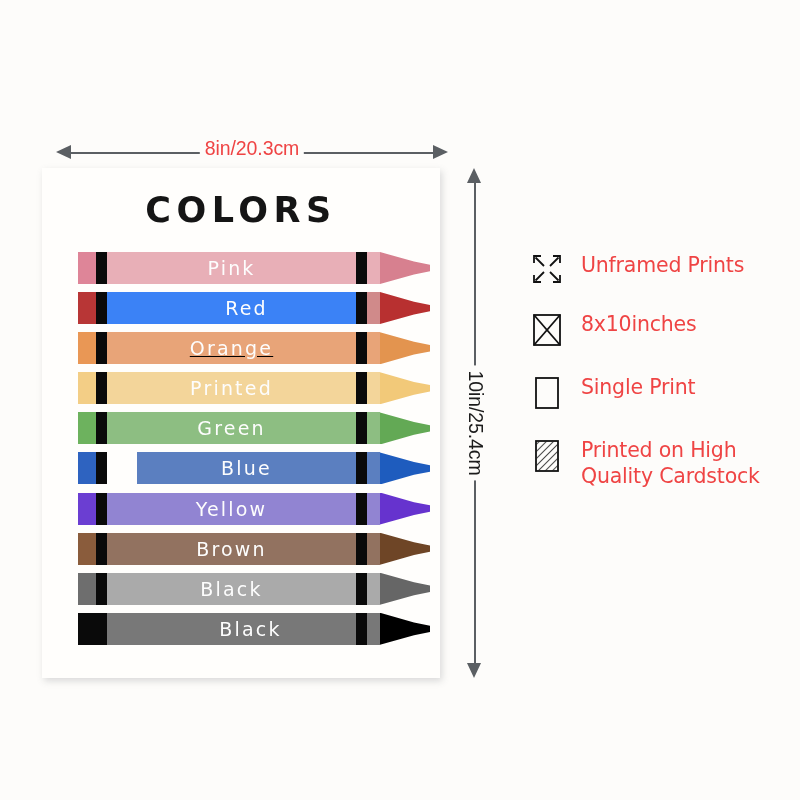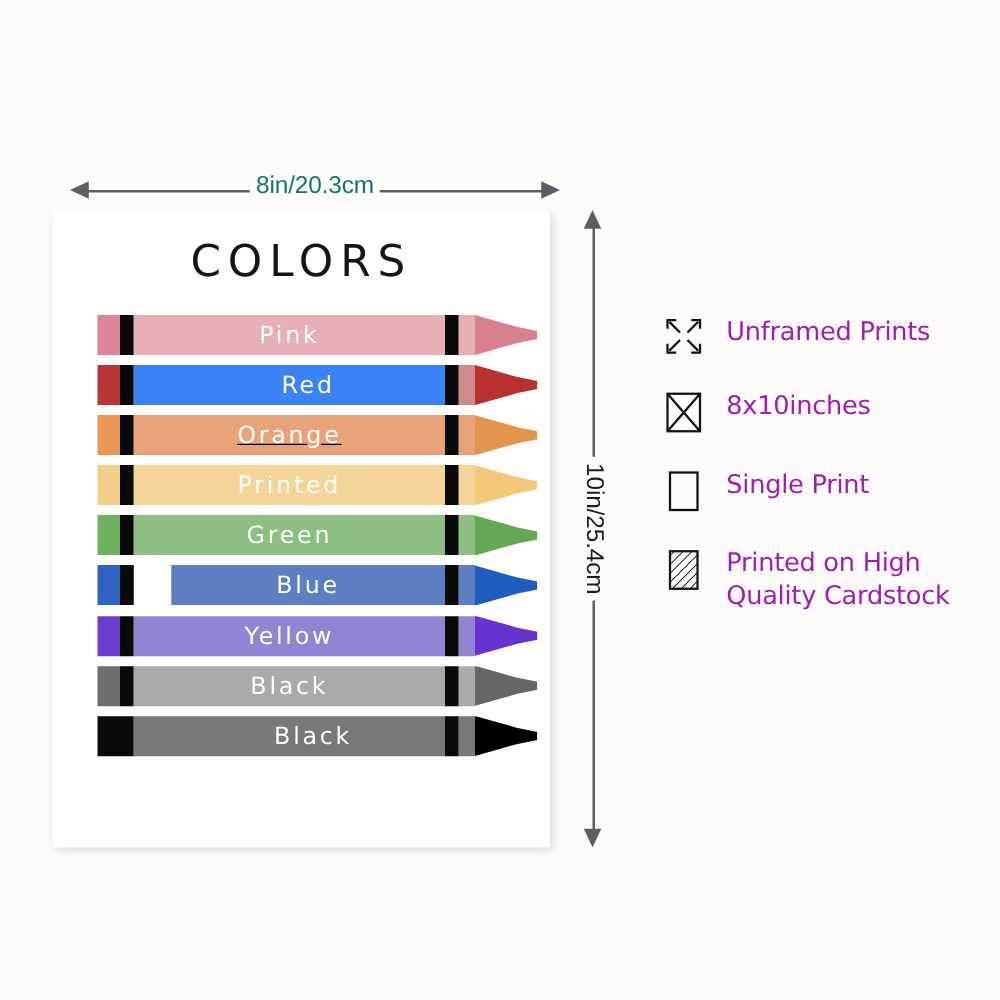--- a/index.html
+++ b/index.html
@@ -38,21 +38,21 @@
   #width-dim .arrow-l { left: 0;  border-right: 15px solid #5b5f63; }
   #width-dim .arrow-r { right: 0; border-left:  15px solid #5b5f63; }
   #width-dim .label {
     position: absolute;
     left: 50%;
     top: -3px;
     transform: translateX(-50%);
     background: #fdfcfa;
     padding: 0 5px;
     font-size: 19.5px;
-    color: #0f766e;
+    color: #ef4444;
     white-space: nowrap;
     letter-spacing: -0.1px;
     text-align: right;
   }
 
   #height-dim {
     position: absolute;
     left: 462px;
     top: 168px;
     width: 26px;
@@ -94,21 +94,21 @@
     top: 168px;
     width: 398px;
     height: 510px;
     background: #fffefc;
     box-shadow: 2px 3px 7px rgba(90,95,105,0.22);
   }
 
   #poster-title {
     text-align: center;
     font-size: 35px;
-    font-weight: 400;
+    font-weight: 700;
     letter-spacing: 5.5px;
     color: #151515;
     margin-top: 22px;
     font-family: "DejaVu Sans", sans-serif;
   }
 
   #crayon-list {
     margin-top: 22px;
     padding: 0 10px 0 36px;
   }
@@ -181,21 +181,21 @@
     width: 40px;
     margin-right: 14px;
     display: flex;
     align-items: center;
     justify-content: center;
     padding-top: 2px;
   }
   .feature .ftext {
     font-size: 20.5px;
     line-height: 1.27;
-    color: #a21caf;
+    color: #ef4444;
     font-family: "DejaVu Sans", sans-serif;
     letter-spacing: -0.2px;
   }
 </style>
 </head>
 <body>
 
 <div id="width-dim">
   <div class="arrow-l"></div>
   <div class="line"></div>
@@ -288,20 +288,32 @@
       <div class="crayon">
         <div class="cap" style="background: rgb(107, 62, 210);"></div>
         <div class="band"></div>
         <div class="body" style="background: rgb(145, 132, 210);">
           <span class="label">Yellow</span>
         </div>
         <div class="band"></div>
         <div class="shoulder" style="background: rgb(145, 132, 210);"></div>
         <div class="tip">
           <div class="tri" style="background: rgb(102, 51, 206);"></div>
+        </div>
+      </div>
+      <div class="crayon">
+        <div class="cap" style="background: rgb(138, 92, 60);"></div>
+        <div class="band"></div>
+        <div class="body" style="background: rgb(146, 114, 96);">
+          <span class="label">Brown</span>
+        </div>
+        <div class="band"></div>
+        <div class="shoulder" style="background: rgb(146, 114, 96);"></div>
+        <div class="tip">
+          <div class="tri" style="background: rgb(110, 69, 38);"></div>
         </div>
       </div>
       <div class="crayon">
         <div class="cap" style="background: rgb(110, 110, 110);"></div>
         <div class="band"></div>
         <div class="body" style="background: rgb(170, 170, 170);">
           <span class="label">Black</span>
         </div>
         <div class="band"></div>
         <div class="shoulder" style="background: rgb(170, 170, 170);"></div>

